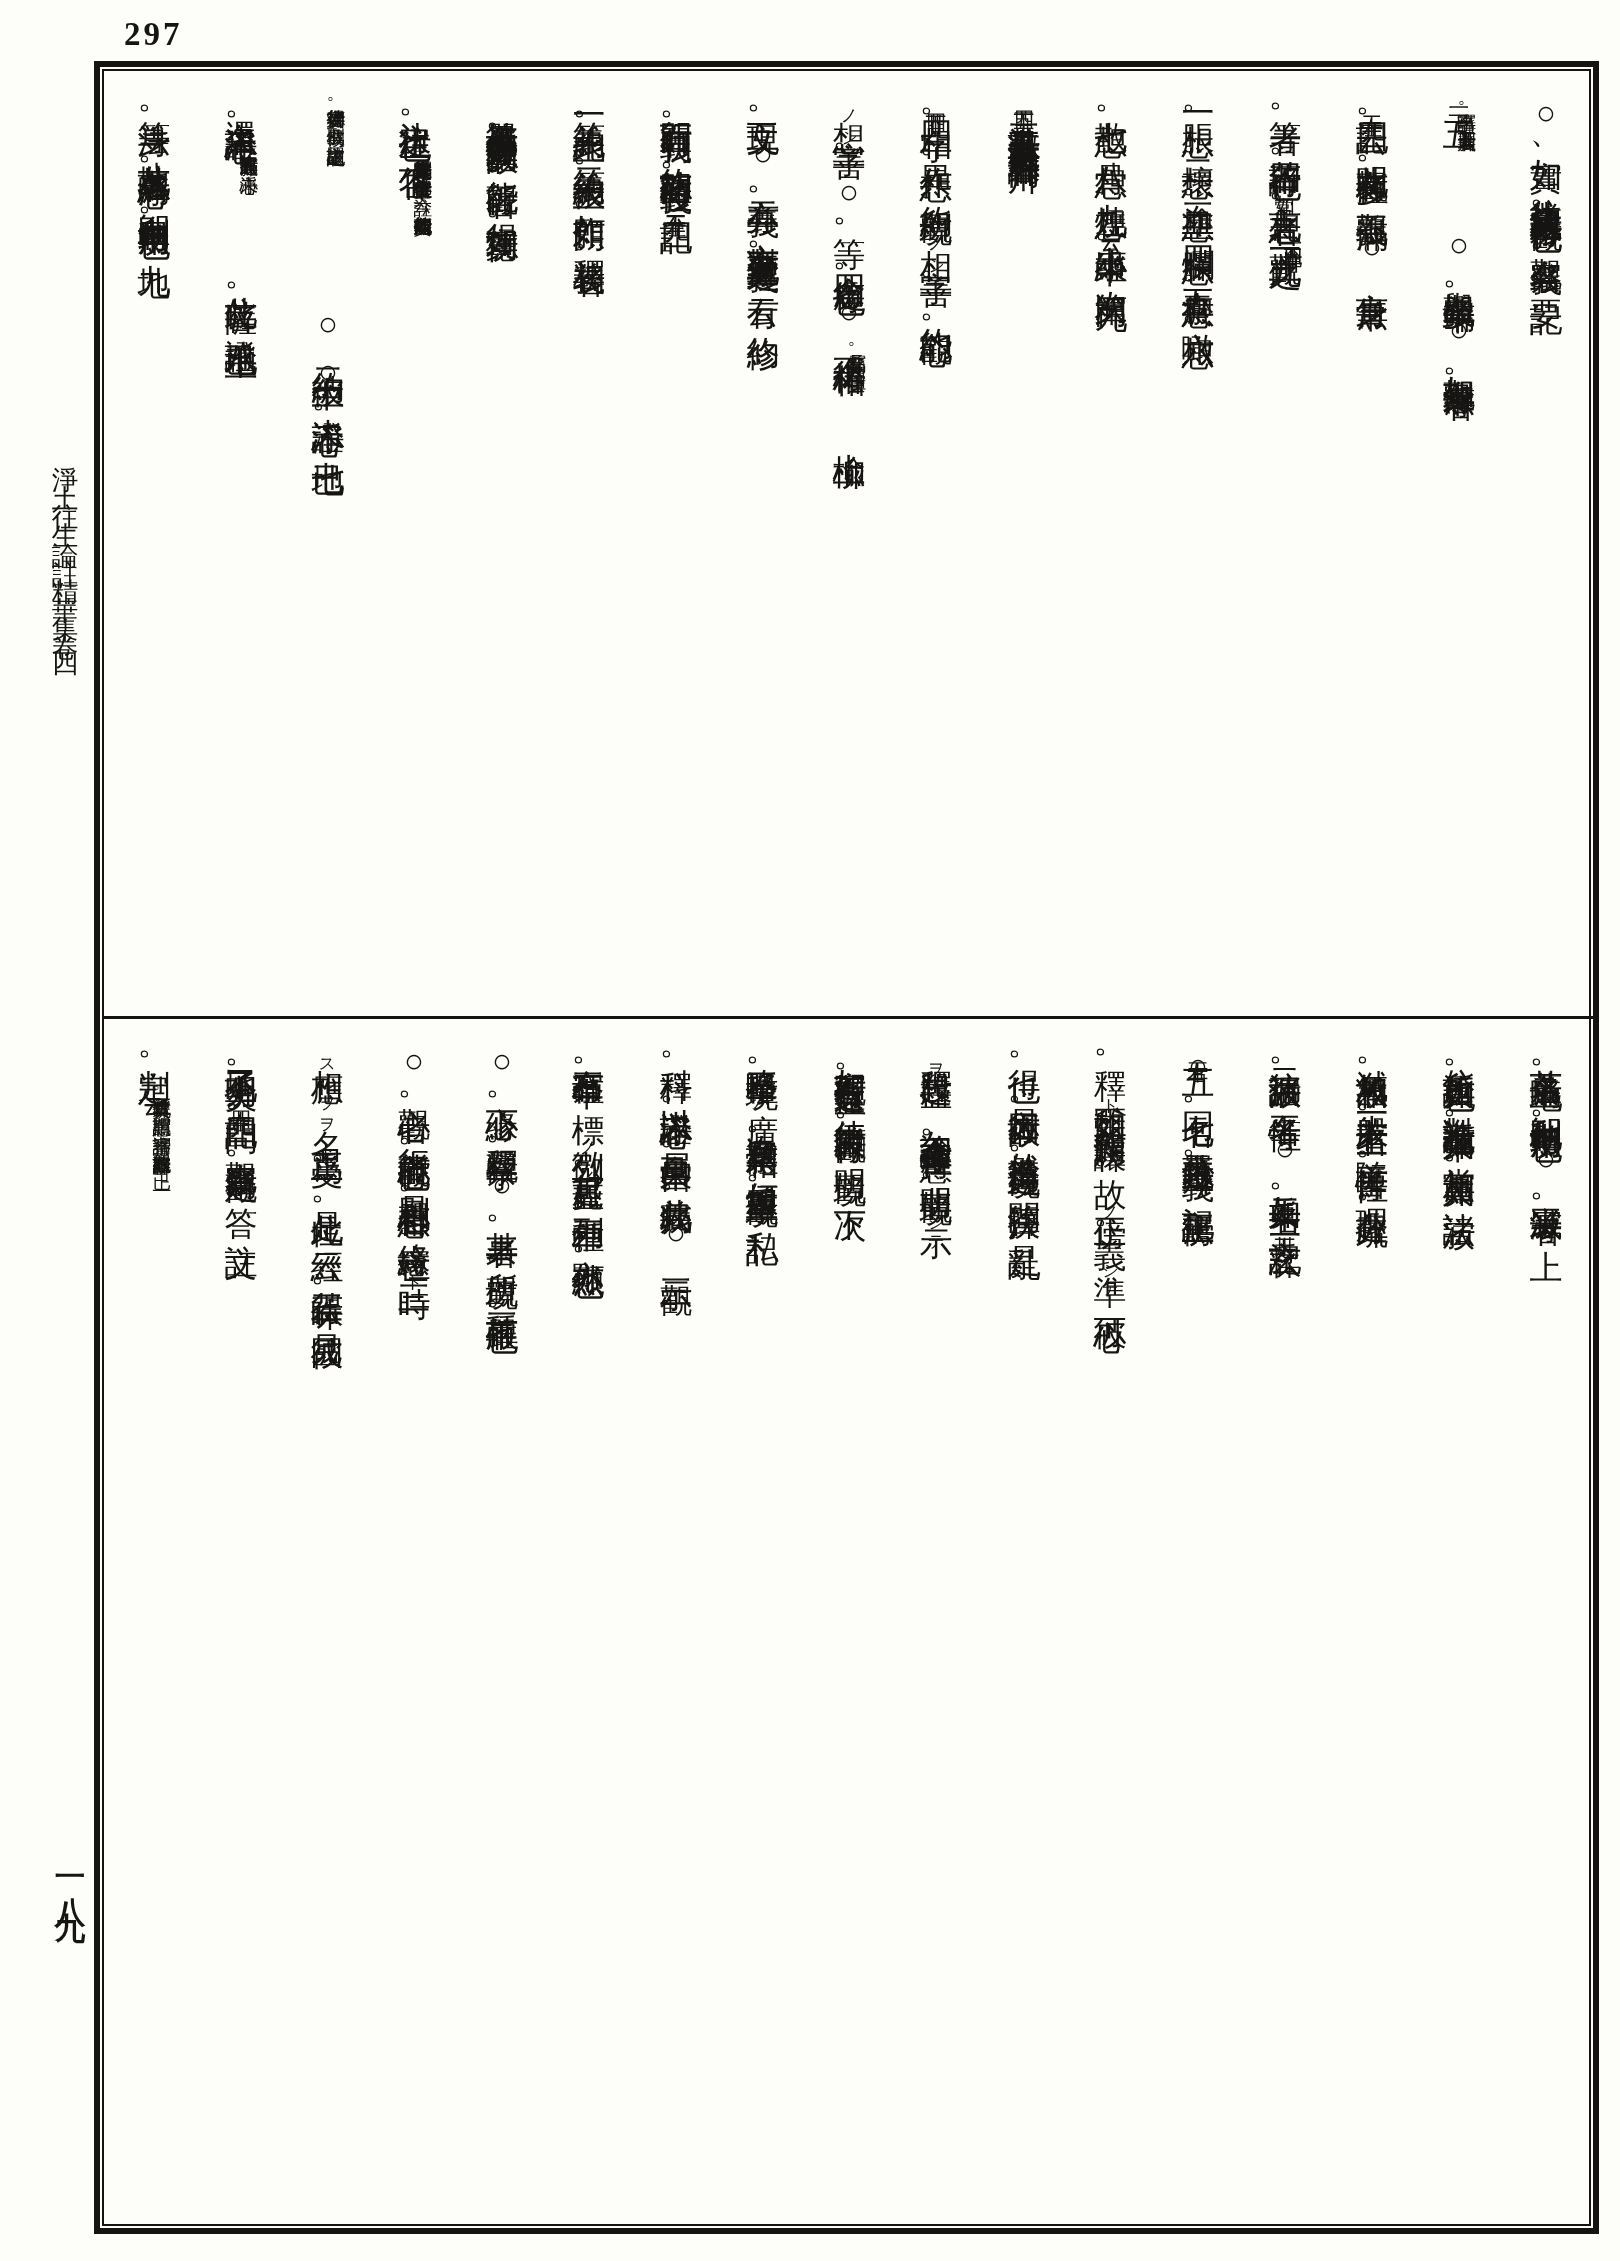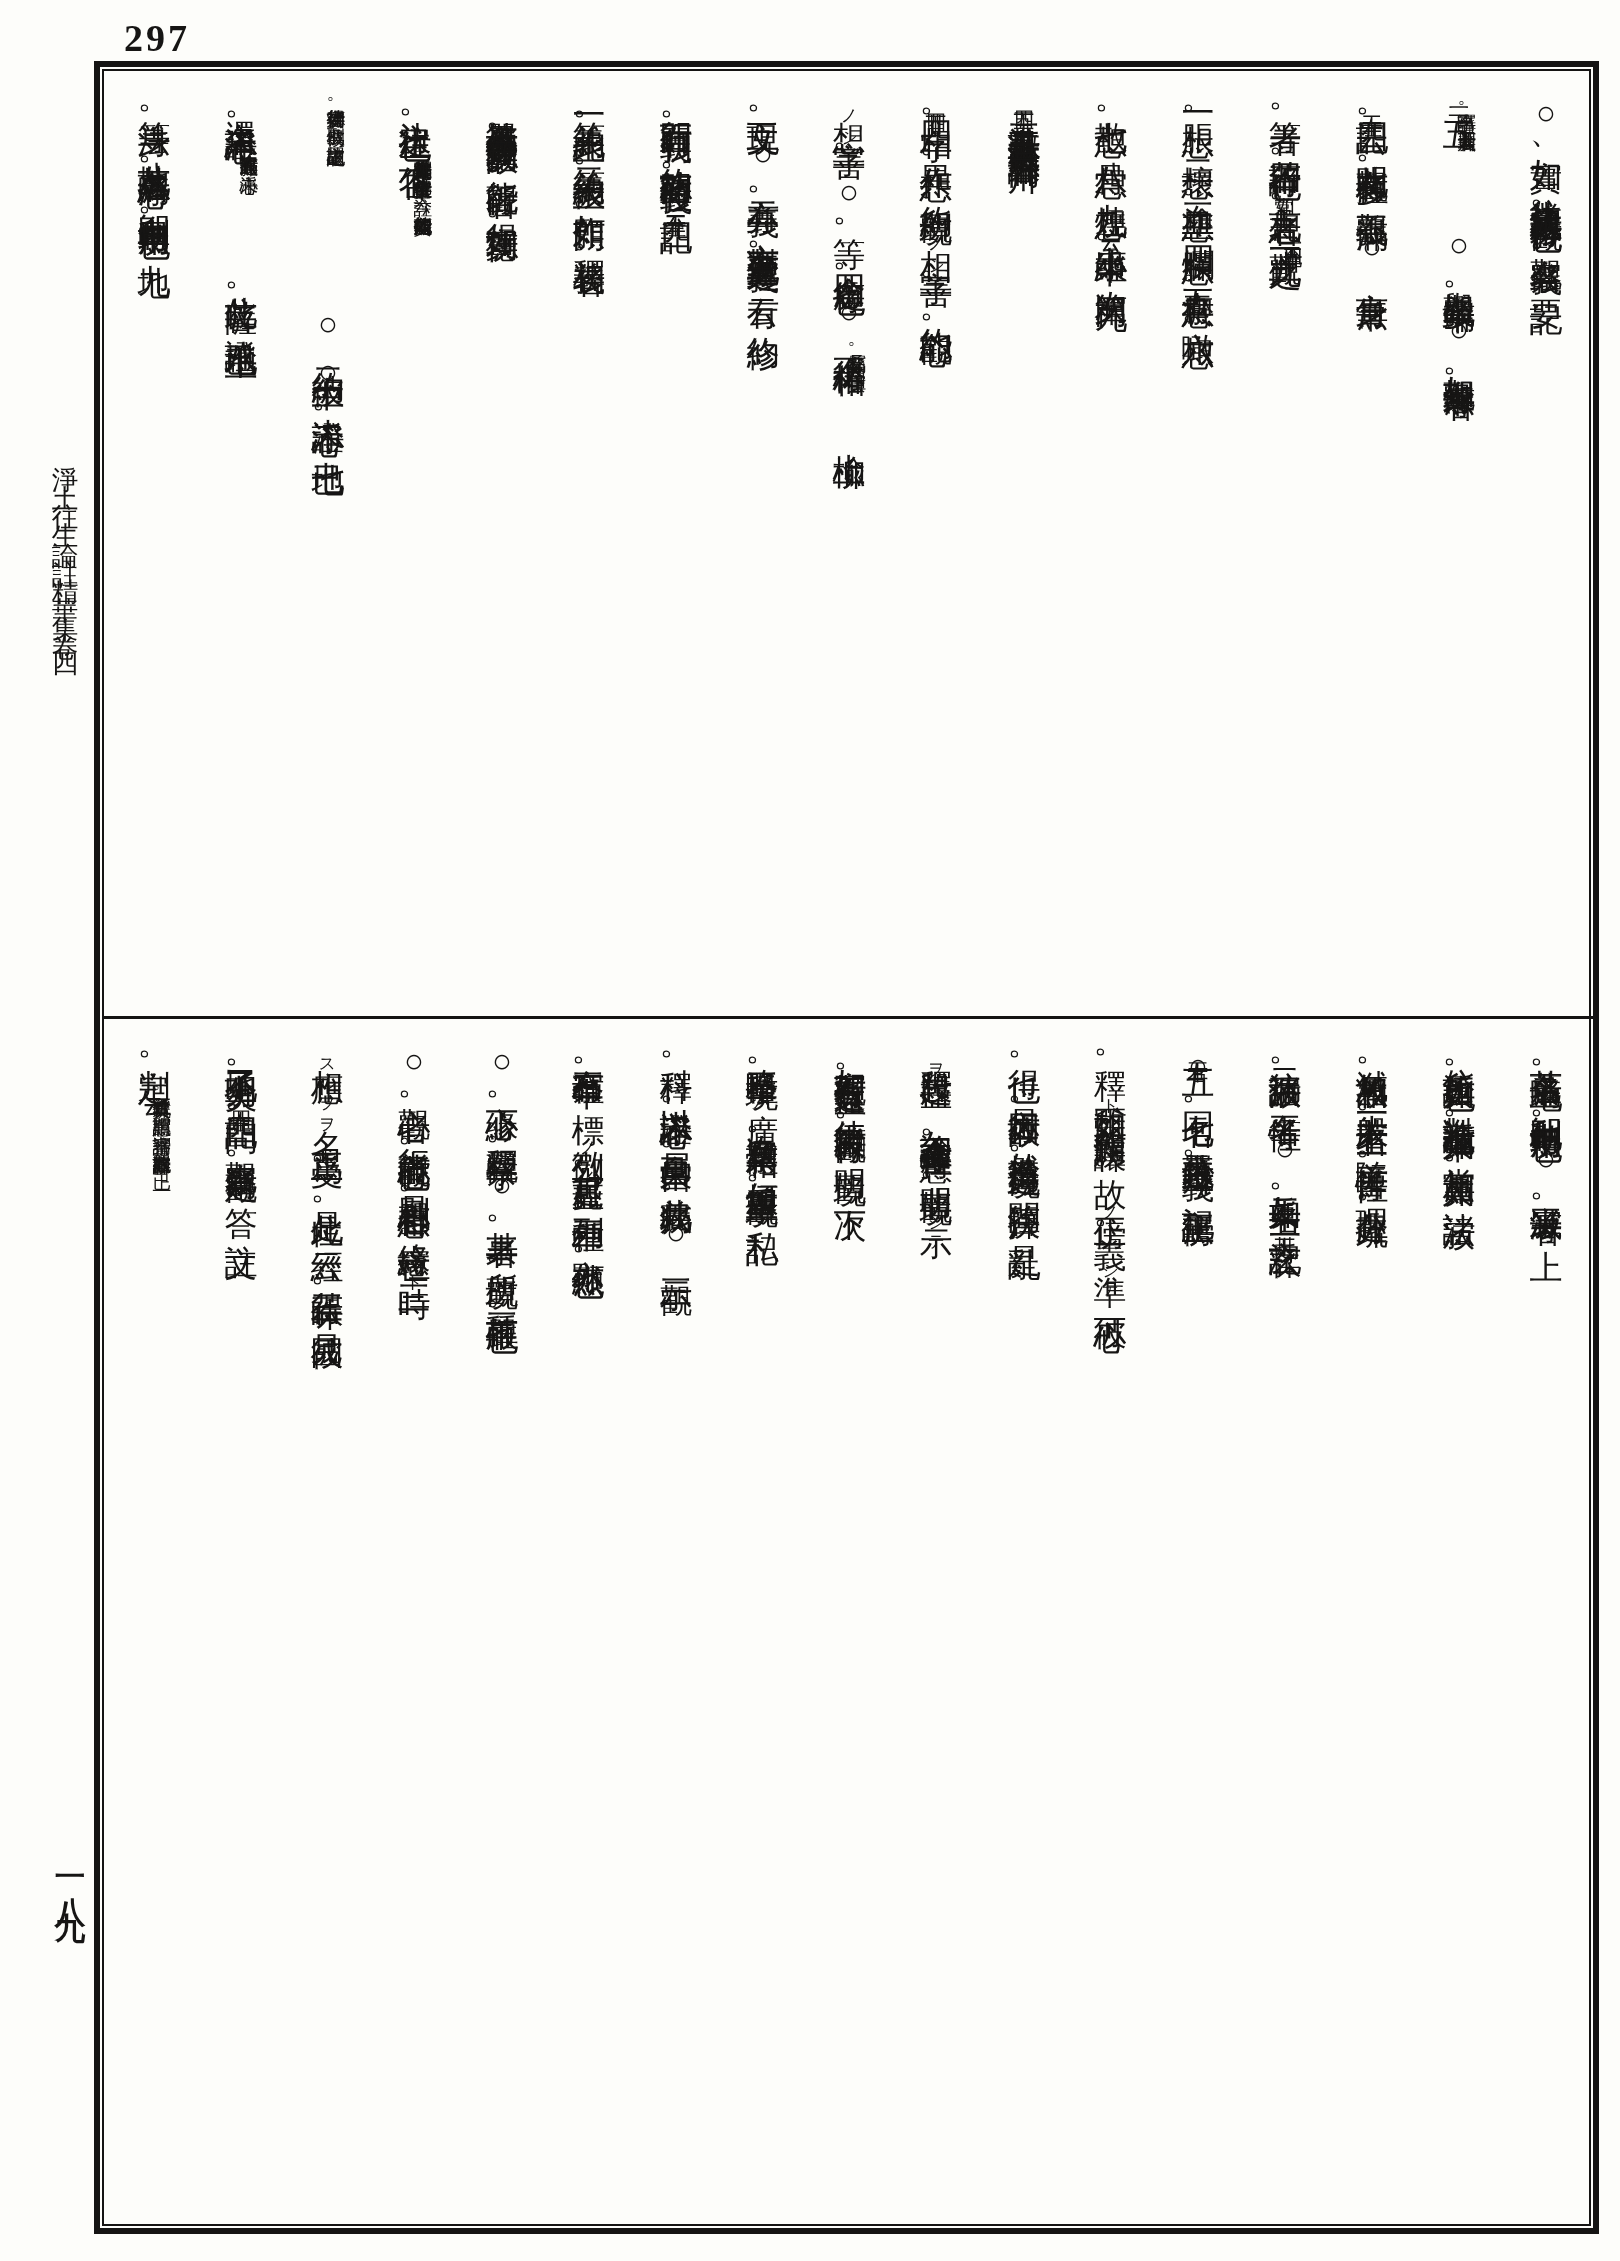--- a/index.html
+++ b/index.html
@@ -6,21 +6,21 @@
   body{
     width:1620px;height:2262px;position:relative;overflow:hidden;
     background:#ffffff;
     font-family:"Liberation Serif","DejaVu Serif",serif;
     color:#161514;
   }
   .sheet{position:absolute;inset:0;background:#fdfdfa;}
   
   .folio{
     position:absolute;left:124px;top:15.8px;
-    font-size:38px;font-weight:bold;letter-spacing:3px;
+    font-size:33px;font-weight:bold;letter-spacing:3px;
   }
   
   .frame{
     position:absolute;left:94px;top:61px;width:1505px;height:2173px;
     border:6.9px solid #151413;box-sizing:border-box;background:#fdfdfa;
   }
   .frame-inner{
     position:absolute;inset:2px;border:2px solid #151413;box-sizing:border-box;
   }
   

